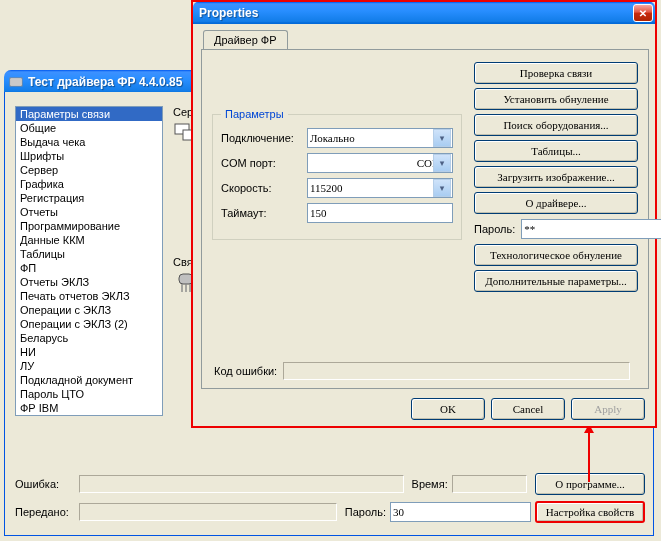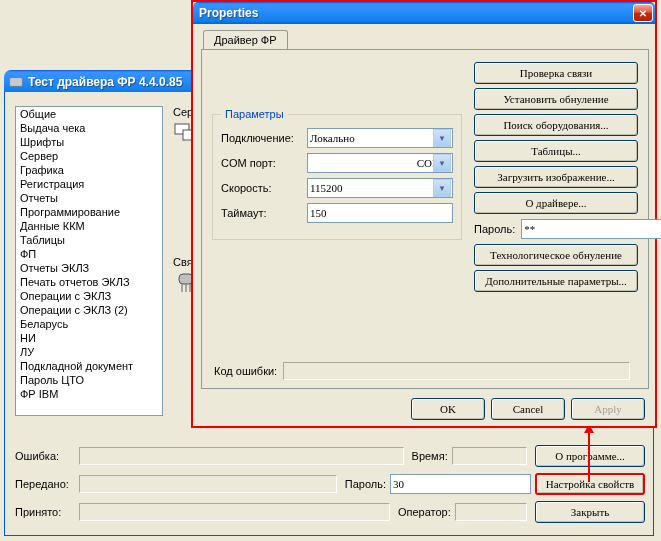--- a/index.html
+++ b/index.html
@@ -73,20 +73,21 @@
         <rect x="2" y="4" width="12" height="8" fill="#fff" stroke="#888"></rect>
         <path d="M3 6 L13 6 M3 8 L13 8 M3 10 L13 10" stroke="#666" stroke-width="0.7"></path>
       </svg>
   </span>
   <span class="title">Тест драйвера ФР 4.4.0.85</span>
 </div>
 
 <div class="main-window">
 
   <div class="sidebar">
+    <div class="sidebar-item selected">Параметры связи</div>
     <div class="sidebar-item">Общие</div>
     <div class="sidebar-item">Выдача чека</div>
     <div class="sidebar-item">Шрифты</div>
     <div class="sidebar-item">Сервер</div>
     <div class="sidebar-item">Графика</div>
     <div class="sidebar-item">Регистрация</div>
     <div class="sidebar-item">Отчеты</div>
     <div class="sidebar-item">Программирование</div>
     <div class="sidebar-item">Данные ККМ</div>
     <div class="sidebar-item">Таблицы</div>
@@ -128,27 +129,20 @@
       <div class="sunken" style="flex:0.5"></div>
       <div class="br-buttons"><button class="btn">О программе...</button></div>
     </div>
     <div class="bottom-row">
       <span class="bl">Передано:</span>
       <div class="sunken" style="flex:2.2"></div>
       <span>Пароль:</span>
       <input class="win-input" style="flex: 0.5 1 0%;" value="30">
       <div class="br-buttons"><button class="btn highlight-red">Настройка свойств</button></div>
     </div>
-    <div class="bottom-row">
-      <span class="bl">Принято:</span>
-      <div class="sunken" style="flex:2.2"></div>
-      <span>Оператор:</span>
-      <div class="sunken" style="flex:0.5"></div>
-      <div class="br-buttons"><button class="btn">Закрыть</button></div>
-    </div>
   </div>
 
 </div>
 
 <div class="red-arrow"></div>
 
 <div class="dialog">
   <div class="dialog-titlebar">
     <span class="title">Properties</span>
     <div class="close-btn">✕</div>

